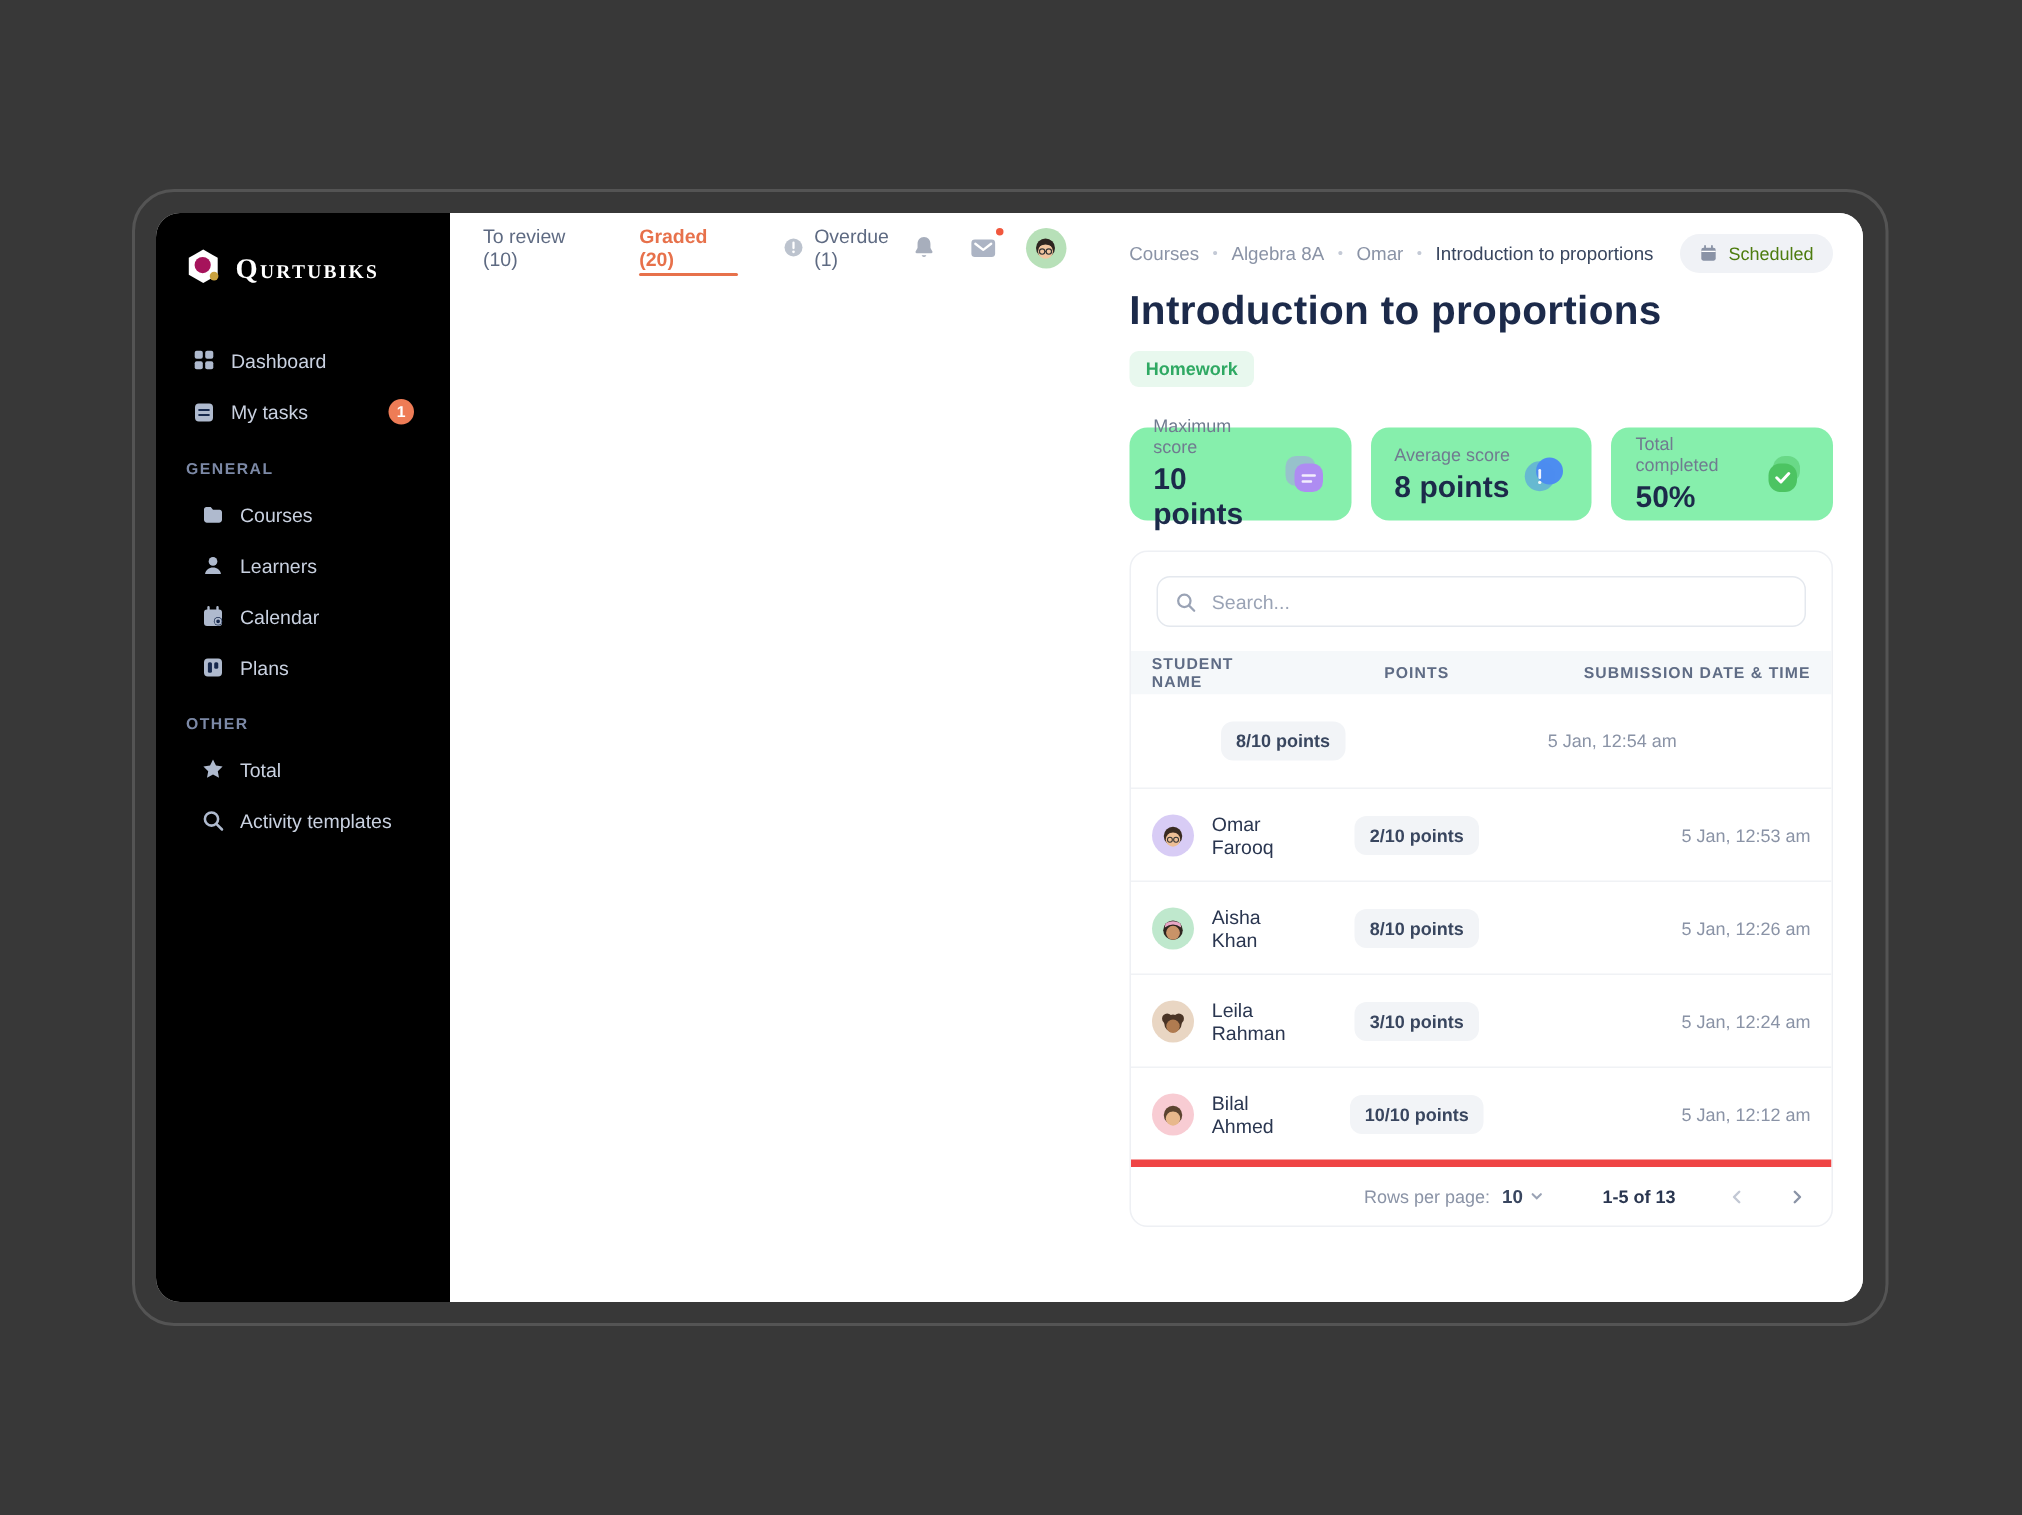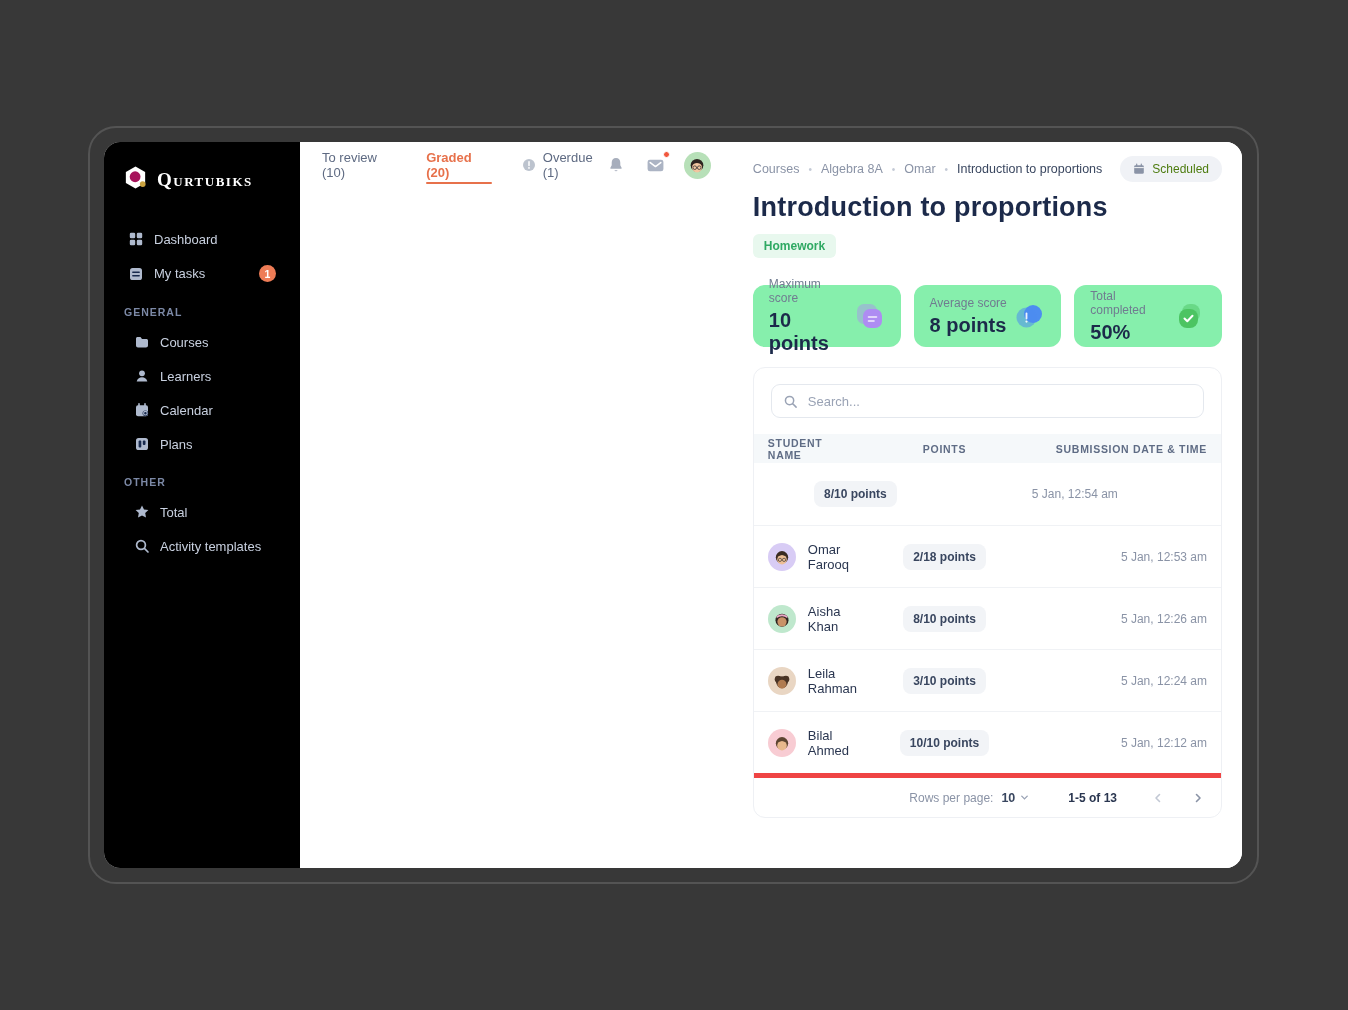--- a/index.html
+++ b/index.html
@@ -365,21 +365,21 @@
                     <circle cx="14" cy="12" r="7.2" fill="#3A2B22"></circle>
                     <circle cx="14" cy="14.8" r="5.6" fill="#EDBE95"></circle>
                     <path d="M8 11.4q6-4.4 12 0v-2.2q-6-4.2-12 0z" fill="#3A2B22"></path>
                     <circle cx="11.6" cy="15" r="1.9" fill="none" stroke="#333" stroke-width="0.8"></circle>
                     <circle cx="16.4" cy="15" r="1.9" fill="none" stroke="#333" stroke-width="0.8"></circle>
                   </svg>
               </span>
               <span class="row-name">Omar Farooq</span>
             </div>
             <div class="col-points">
-                <span class="points-pill">2/18 points</span>
+                <span class="points-pill">2/10 points</span>
               </div>
             <div class="col-date">
                 <span class="row-date">5 Jan, 12:53 am</span>
               </div>
           </div>
 
           <div class="trow">
             <div class="col-name">
               <span class="row-avatar" style="background: rgb(191, 232, 205);">
                 <svg width="24" height="24" viewBox="0 0 28 28">

